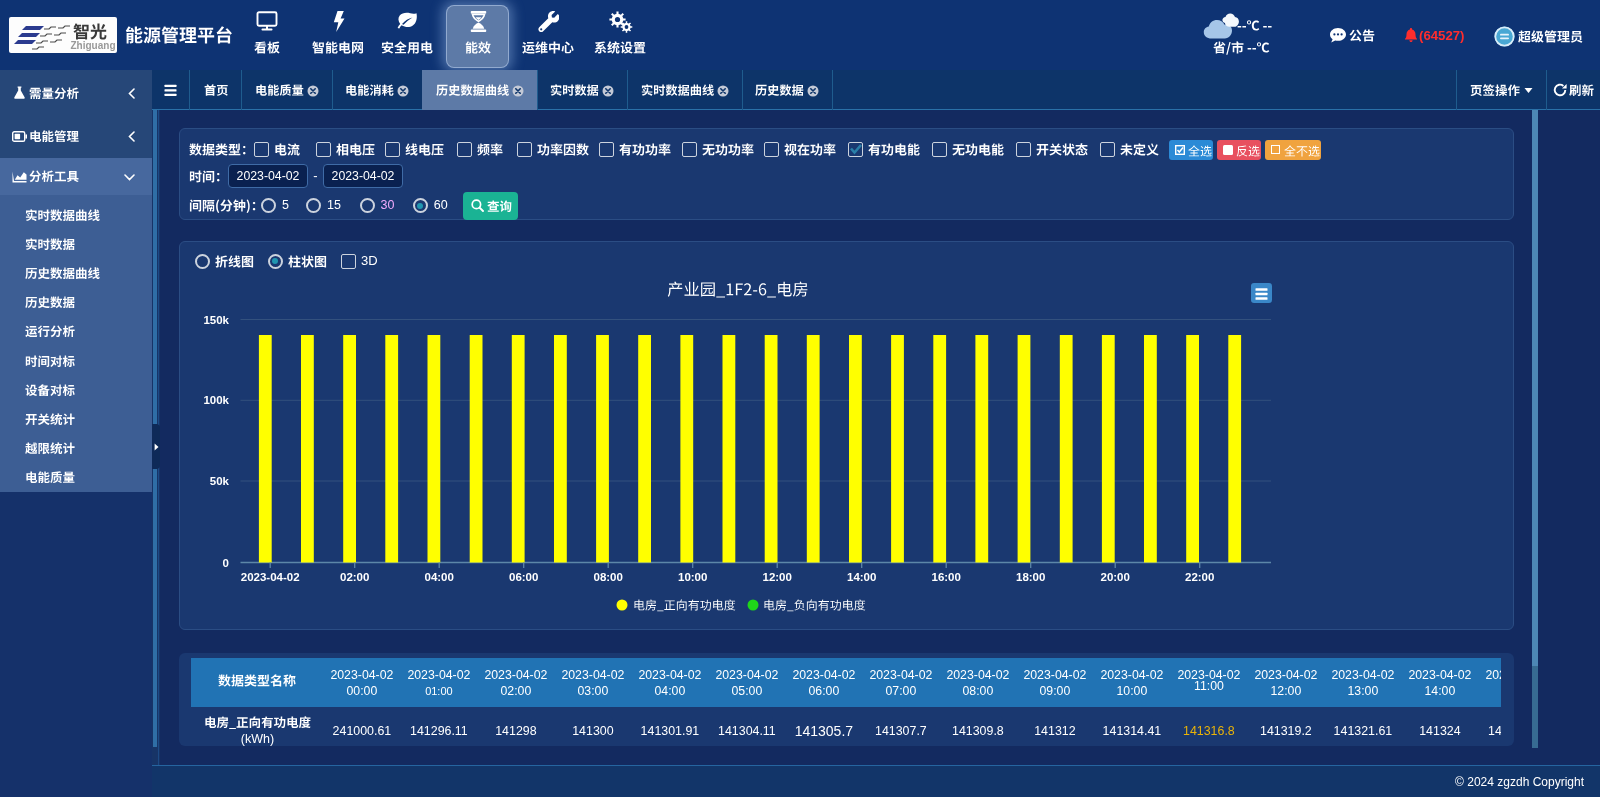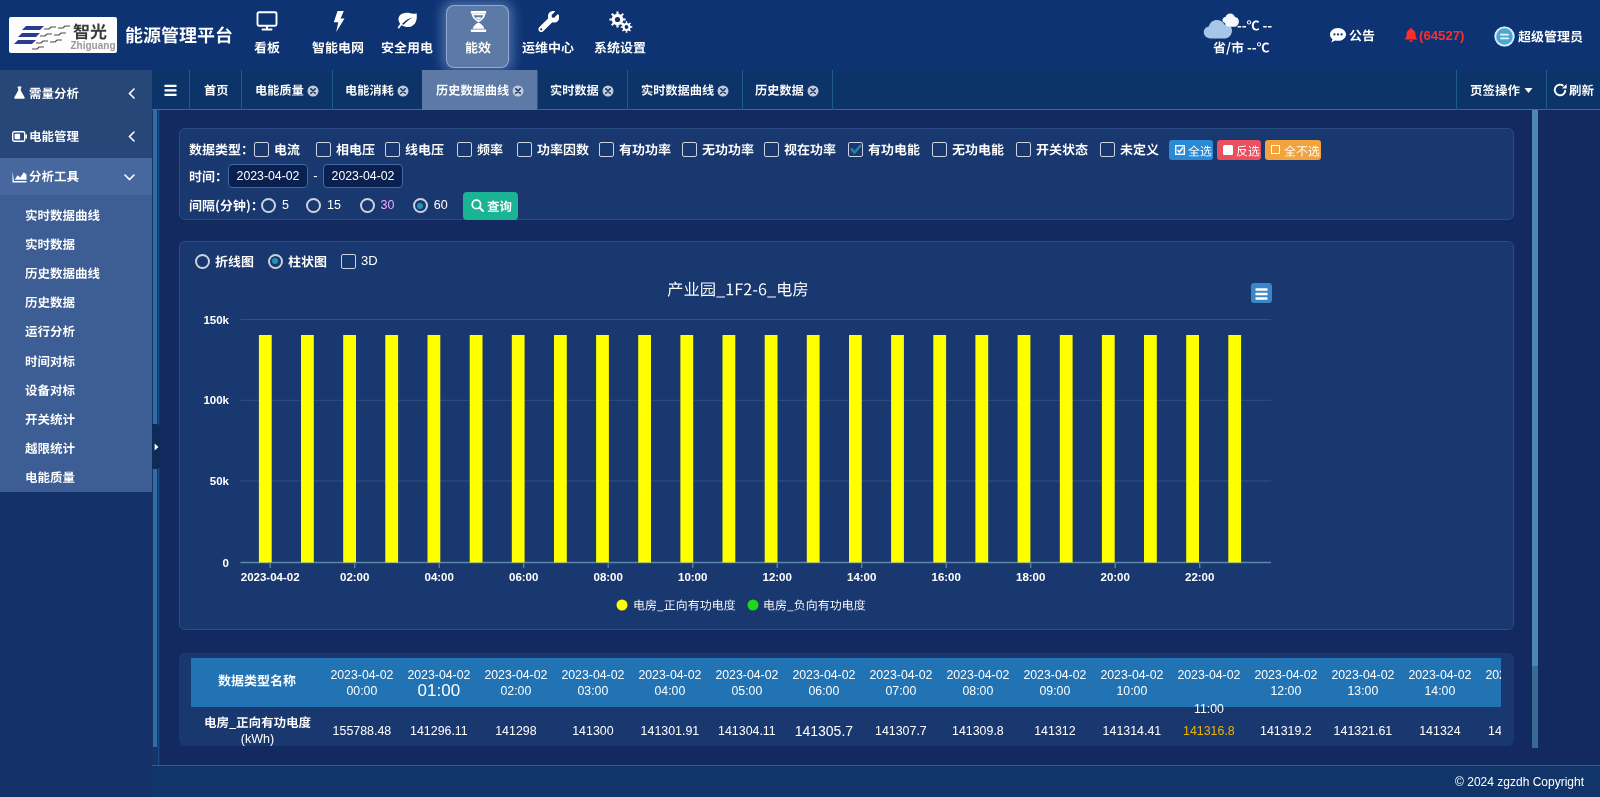--- a/index.html
+++ b/index.html
@@ -445,53 +445,53 @@
   </svg>
 <div style="position:absolute;left:179.0px;top:653.0px;width:1335.0px;height:93.0px;background:#1a3870;border-radius:6px"></div>
 <div style="position:absolute;left:191.4px;top:658px;width:1309.6px;height:88px;overflow:hidden">
     <div style="position:absolute;left:0.0px;top:0.0px;width:1309.6px;height:48.5px;background:#2173b4"></div>
     <div style="position:absolute;left:27.0px;top:16.0px;line-height:0"><svg style="overflow:visible;" width="78.0" height="13" viewBox="0 0 78.0 13">
         <path d="M5.5 0.5C5.3 1 4.9 1.8 4.7 2.2L5.6 2.7C6 2.2 6.4 1.7 6.8 1.1ZM4.9 8.3C4.6 8.8 4.3 9.2 4 9.6L2.9 9L3.3 8.3ZM1 9.5C1.6 9.8 2.3 10.1 2.9 10.4C2.2 10.9 1.3 11.2 0.3 11.4C0.6 11.7 0.9 12.2 1 12.6C2.2 12.2 3.3 11.8 4.1 11.1C4.5 11.3 4.9 11.6 5.1 11.8L6.1 10.8C5.8 10.6 5.5 10.4 5.1 10.2C5.8 9.4 6.3 8.5 6.6 7.3L5.8 7L5.6 7.1H3.9L4.1 6.6L2.7 6.3C2.7 6.6 2.5 6.8 2.4 7.1H0.8V8.3H1.8C1.5 8.8 1.3 9.2 1 9.5ZM0.9 1.1C1.2 1.6 1.5 2.3 1.6 2.7H0.6V3.9H2.5C1.9 4.6 1.1 5.1 0.3 5.4C0.6 5.7 0.9 6.2 1.1 6.6C1.7 6.2 2.4 5.7 3 5.1V6.3H4.5V4.8C5 5.2 5.5 5.7 5.8 5.9L6.6 4.9C6.3 4.7 5.6 4.3 5 3.9H6.9V2.7H4.5V0.4H3V2.7H1.7L2.8 2.2C2.7 1.8 2.3 1.1 2 0.6ZM8 0.4C7.7 2.8 7.1 5 6 6.3C6.4 6.6 6.9 7.1 7.2 7.3C7.4 7 7.6 6.6 7.9 6.2C8.1 7.1 8.4 8.1 8.8 8.9C8.1 10 7.1 10.8 5.8 11.4C6.1 11.7 6.5 12.3 6.6 12.7C7.9 12 8.8 11.3 9.5 10.3C10.1 11.2 10.9 11.9 11.8 12.5C12 12.1 12.4 11.5 12.8 11.3C11.8 10.7 11 9.9 10.4 8.9C11 7.6 11.4 6.1 11.6 4.2H12.5V2.8H9C9.1 2.1 9.3 1.4 9.4 0.6ZM10.2 4.2C10.1 5.3 9.9 6.3 9.6 7.2C9.2 6.3 9 5.3 8.8 4.2Z M19.3 8.4V12.6H20.6V12.2H23.8V12.6H25.2V8.4H22.9V7.2H25.5V5.8H22.9V4.7H25.1V0.9H18V4.9C18 6.9 17.9 9.8 16.6 11.7C16.9 11.9 17.6 12.4 17.8 12.6C18.8 11.2 19.2 9.1 19.4 7.2H21.4V8.4ZM19.5 2.2H23.7V3.4H19.5ZM19.5 4.7H21.4V5.8H19.5L19.5 4.9ZM20.6 11V9.7H23.8V11ZM14.8 0.4V2.9H13.5V4.3H14.8V6.6L13.3 7L13.6 8.5L14.8 8.1V10.8C14.8 10.9 14.8 11 14.6 11C14.5 11 14 11 13.5 11C13.7 11.4 13.9 12.1 13.9 12.4C14.8 12.4 15.4 12.4 15.8 12.1C16.2 11.9 16.3 11.5 16.3 10.8V7.7L17.6 7.3L17.4 5.9L16.3 6.2V4.3H17.6V2.9H16.3V0.4Z M28.1 1.2C28.5 1.7 29 2.3 29.3 2.8H26.8V4.2H30.5C29.5 5 28 5.7 26.5 6C26.8 6.3 27.3 6.9 27.5 7.3C29.1 6.9 30.6 6 31.7 5V6.6H33.3V5.2C34.8 5.9 36.5 6.8 37.5 7.3L38.3 6.1C37.3 5.6 35.7 4.8 34.3 4.2H38.2V2.8H35.6C36 2.4 36.6 1.7 37.1 1L35.4 0.6C35.1 1.1 34.6 1.9 34.2 2.5L35.2 2.8H33.3V0.4H31.7V2.8H29.9L30.8 2.4C30.6 1.9 30 1.1 29.5 0.6ZM31.7 6.8C31.6 7.2 31.6 7.6 31.5 7.9H26.7V9.4H30.9C30.2 10.2 29 10.8 26.4 11.1C26.7 11.5 27.1 12.2 27.2 12.6C30.3 12.1 31.7 11.2 32.5 9.9C33.6 11.4 35.2 12.2 37.7 12.6C37.9 12.1 38.3 11.5 38.7 11.1C36.5 10.9 34.9 10.4 33.9 9.4H38.3V7.9H33.2C33.2 7.6 33.3 7.2 33.3 6.8Z M46.9 1.1V5.6H48.4V1.1ZM49.3 0.5V6.1C49.3 6.3 49.3 6.3 49.1 6.3C48.9 6.3 48.3 6.3 47.7 6.3C47.9 6.7 48.1 7.3 48.1 7.7C49 7.7 49.7 7.6 50.2 7.4C50.7 7.2 50.8 6.8 50.8 6.1V0.5ZM43.7 2.2V3.6H42.6V2.2ZM40.9 8.3V9.7H44.7V10.7H39.6V12.2H51.4V10.7H46.3V9.7H50.1V8.3H46.3V7.3H45.2V5H46.4V3.6H45.2V2.2H46.1V0.9H40.2V2.2H41.2V3.6H39.7V5H41C40.8 5.6 40.4 6.2 39.5 6.7C39.7 7 40.3 7.5 40.5 7.8C41.8 7.1 42.3 6 42.5 5H43.7V7.5H44.7V8.3Z M55.1 4.9C55.6 5.3 56.2 5.8 56.7 6.2C55.3 6.9 53.9 7.4 52.4 7.7C52.6 8 53 8.7 53.2 9.1C53.8 8.9 54.5 8.8 55.1 8.6V12.6H56.7V12H61.6V12.6H63.2V6.7H58.9C60.7 5.6 62.2 4.1 63.1 2.2L62.1 1.6L61.8 1.7H58C58.2 1.4 58.5 1 58.7 0.7L57 0.3C56.2 1.5 54.7 2.9 52.6 3.8C53 4.1 53.5 4.7 53.7 5C54.8 4.4 55.8 3.8 56.6 3.1H60.8C60.1 4 59.2 4.8 58.1 5.4C57.6 5 56.8 4.4 56.3 4ZM61.6 10.6H56.7V8.2H61.6Z M71.3 5.6C71 7.2 70.6 8.8 69.9 9.8C70.2 9.9 70.8 10.3 71.1 10.5C71.8 9.4 72.4 7.6 72.7 5.9ZM75.1 5.9C75.6 7.3 76.1 9.2 76.2 10.4L77.6 10C77.5 8.7 77 6.9 76.4 5.5ZM71.7 0.4C71.4 1.9 70.9 3.4 70.2 4.4V4.1H68.7V2.2C69.4 2.1 70 1.9 70.5 1.7L69.6 0.5C68.6 0.9 67 1.3 65.6 1.5C65.7 1.9 65.9 2.4 66 2.7C66.4 2.7 66.9 2.6 67.3 2.5V4.1H65.6V5.5H67.1C66.7 6.8 66 8.2 65.2 9C65.5 9.4 65.8 10 65.9 10.4C66.4 9.8 66.9 8.9 67.3 7.9V12.6H68.7V7.4C69.1 7.9 69.4 8.4 69.5 8.8L70.4 7.5C70.2 7.2 69.1 6.1 68.7 5.8V5.5H70.2V4.9C70.6 5.1 71 5.4 71.3 5.6C71.7 5 72.1 4.3 72.4 3.4H73.2V10.9C73.2 11.1 73.1 11.1 72.9 11.1C72.8 11.1 72.2 11.1 71.7 11.1C71.9 11.5 72.1 12.1 72.2 12.6C73 12.6 73.7 12.5 74.1 12.3C74.6 12 74.7 11.6 74.7 10.9V3.4H75.8C75.6 3.8 75.4 4.3 75.2 4.7L76.6 5C76.9 4.1 77.3 3.1 77.6 2.2L76.7 1.9L76.5 2H72.9C73 1.6 73.1 1.2 73.2 0.7Z" fill="#fff"></path>
       </svg></div>
     <div style="position:absolute;left:170.5px;top:8.0px;transform:translateX(-50%);font-size:12.3px;font-weight:normal;color:#fff;line-height:18.5px;white-space:nowrap">2023-04-02</div>
     <div style="position:absolute;left:170.5px;top:24.2px;transform:translateX(-50%);font-size:12.3px;font-weight:normal;color:#fff;line-height:18.5px;white-space:nowrap">00:00</div>
     <div style="position:absolute;left:247.5px;top:8.0px;transform:translateX(-50%);font-size:12.3px;font-weight:normal;color:#fff;line-height:18.5px;white-space:nowrap">2023-04-02</div>
-    <div style="position:absolute;left:247.5px;top:24.2px;transform:translateX(-50%);font-size:17px;font-weight:normal;color:#fff;line-height:18.5px;white-space:nowrap">01:00</div>
+    <div style="position:absolute;left:247.5px;top:24.2px;transform:translateX(-50%);font-size:11px;font-weight:normal;color:#fff;line-height:18.5px;white-space:nowrap">01:00</div>
     <div style="position:absolute;left:324.5px;top:8.0px;transform:translateX(-50%);font-size:12.3px;font-weight:normal;color:#fff;line-height:18.5px;white-space:nowrap">2023-04-02</div>
     <div style="position:absolute;left:324.5px;top:24.2px;transform:translateX(-50%);font-size:12.3px;font-weight:normal;color:#fff;line-height:18.5px;white-space:nowrap">02:00</div>
     <div style="position:absolute;left:401.5px;top:8.0px;transform:translateX(-50%);font-size:12.3px;font-weight:normal;color:#fff;line-height:18.5px;white-space:nowrap">2023-04-02</div>
     <div style="position:absolute;left:401.5px;top:24.2px;transform:translateX(-50%);font-size:12.3px;font-weight:normal;color:#fff;line-height:18.5px;white-space:nowrap">03:00</div>
     <div style="position:absolute;left:478.5px;top:8.0px;transform:translateX(-50%);font-size:12.3px;font-weight:normal;color:#fff;line-height:18.5px;white-space:nowrap">2023-04-02</div>
     <div style="position:absolute;left:478.5px;top:24.2px;transform:translateX(-50%);font-size:12.3px;font-weight:normal;color:#fff;line-height:18.5px;white-space:nowrap">04:00</div>
     <div style="position:absolute;left:555.5px;top:8.0px;transform:translateX(-50%);font-size:12.3px;font-weight:normal;color:#fff;line-height:18.5px;white-space:nowrap">2023-04-02</div>
     <div style="position:absolute;left:555.5px;top:24.2px;transform:translateX(-50%);font-size:12.3px;font-weight:normal;color:#fff;line-height:18.5px;white-space:nowrap">05:00</div>
     <div style="position:absolute;left:632.5px;top:8.0px;transform:translateX(-50%);font-size:12.3px;font-weight:normal;color:#fff;line-height:18.5px;white-space:nowrap">2023-04-02</div>
     <div style="position:absolute;left:632.5px;top:24.2px;transform:translateX(-50%);font-size:12.3px;font-weight:normal;color:#fff;line-height:18.5px;white-space:nowrap">06:00</div>
     <div style="position:absolute;left:709.5px;top:8.0px;transform:translateX(-50%);font-size:12.3px;font-weight:normal;color:#fff;line-height:18.5px;white-space:nowrap">2023-04-02</div>
     <div style="position:absolute;left:709.5px;top:24.2px;transform:translateX(-50%);font-size:12.3px;font-weight:normal;color:#fff;line-height:18.5px;white-space:nowrap">07:00</div>
     <div style="position:absolute;left:786.5px;top:8.0px;transform:translateX(-50%);font-size:12.3px;font-weight:normal;color:#fff;line-height:18.5px;white-space:nowrap">2023-04-02</div>
     <div style="position:absolute;left:786.5px;top:24.2px;transform:translateX(-50%);font-size:12.3px;font-weight:normal;color:#fff;line-height:18.5px;white-space:nowrap">08:00</div>
     <div style="position:absolute;left:863.5px;top:8.0px;transform:translateX(-50%);font-size:12.3px;font-weight:normal;color:#fff;line-height:18.5px;white-space:nowrap">2023-04-02</div>
     <div style="position:absolute;left:863.5px;top:24.2px;transform:translateX(-50%);font-size:12.3px;font-weight:normal;color:#fff;line-height:18.5px;white-space:nowrap">09:00</div>
     <div style="position:absolute;left:940.5px;top:8.0px;transform:translateX(-50%);font-size:12.3px;font-weight:normal;color:#fff;line-height:18.5px;white-space:nowrap">2023-04-02</div>
     <div style="position:absolute;left:940.5px;top:24.2px;transform:translateX(-50%);font-size:12.3px;font-weight:normal;color:#fff;line-height:18.5px;white-space:nowrap">10:00</div>
     <div style="position:absolute;left:1017.5px;top:8.0px;transform:translateX(-50%);font-size:12.3px;font-weight:normal;color:#fff;line-height:18.5px;white-space:nowrap">2023-04-02</div>
-    <div style="position:absolute;left:1017.5px;top:42px;transform:translateX(-50%);font-size:12.3px;font-weight:normal;color:#fff;line-height:18.5px;white-space:nowrap">11:00</div>
+    <div style="position:absolute;left:1017.5px;top:19px;transform:translateX(-50%);font-size:12.3px;font-weight:normal;color:#fff;line-height:18.5px;white-space:nowrap">11:00</div>
     <div style="position:absolute;left:1094.5px;top:8.0px;transform:translateX(-50%);font-size:12.3px;font-weight:normal;color:#fff;line-height:18.5px;white-space:nowrap">2023-04-02</div>
     <div style="position:absolute;left:1094.5px;top:24.2px;transform:translateX(-50%);font-size:12.3px;font-weight:normal;color:#fff;line-height:18.5px;white-space:nowrap">12:00</div>
     <div style="position:absolute;left:1171.5px;top:8.0px;transform:translateX(-50%);font-size:12.3px;font-weight:normal;color:#fff;line-height:18.5px;white-space:nowrap">2023-04-02</div>
     <div style="position:absolute;left:1171.5px;top:24.2px;transform:translateX(-50%);font-size:12.3px;font-weight:normal;color:#fff;line-height:18.5px;white-space:nowrap">13:00</div>
     <div style="position:absolute;left:1248.5px;top:8.0px;transform:translateX(-50%);font-size:12.3px;font-weight:normal;color:#fff;line-height:18.5px;white-space:nowrap">2023-04-02</div>
     <div style="position:absolute;left:1248.5px;top:24.2px;transform:translateX(-50%);font-size:12.3px;font-weight:normal;color:#fff;line-height:18.5px;white-space:nowrap">14:00</div>
     <div style="position:absolute;left:1325.5px;top:8.0px;transform:translateX(-50%);font-size:12.3px;font-weight:normal;color:#fff;line-height:18.5px;white-space:nowrap">2023-04-02</div>
     <div style="position:absolute;left:12.5px;top:57.8px;line-height:0"><svg style="overflow:visible;" width="107.1" height="12" viewBox="0 0 107.1 12">
         <path d="M5.4 6.2V7.4H2.9V6.2ZM7 6.2H9.4V7.4H7ZM5.4 4.9H2.9V3.6H5.4ZM7 4.9V3.6H9.4V4.9ZM1.4 2.2V9.6H2.9V8.9H5.4V9.5C5.4 11.5 5.9 12 7.6 12C8 12 9.6 12 10 12C11.5 12 12 11.2 12.2 9.3C11.8 9.2 11.3 9 11 8.8V2.2H7V0.4H5.4V2.2ZM10.7 8.9C10.6 10.1 10.4 10.5 9.8 10.5C9.5 10.5 8.1 10.5 7.8 10.5C7.1 10.5 7 10.3 7 9.6V8.9Z M17.9 0.7 18.2 1.5H14V4.4C14 6.4 13.9 9.4 12.8 11.5C13.2 11.6 13.9 12 14.2 12.2C15.2 10.2 15.4 7.1 15.5 4.9H19.8L18.8 5.2C18.9 5.5 19.1 6 19.2 6.3H15.8V7.5H17.8C17.6 9.1 17.2 10.3 15.2 11C15.5 11.2 15.9 11.8 16.1 12.1C17.6 11.5 18.4 10.6 18.8 9.5H21.9C21.8 10.2 21.7 10.6 21.6 10.8C21.5 10.8 21.3 10.9 21.1 10.9C20.9 10.9 20.2 10.9 19.6 10.8C19.8 11.1 20 11.6 20 12C20.7 12 21.4 12 21.8 12C22.2 12 22.5 11.9 22.8 11.6C23.1 11.3 23.3 10.5 23.5 8.8C23.5 8.7 23.5 8.3 23.5 8.3H22.4L19.1 8.3C19.1 8.1 19.2 7.8 19.2 7.5H24.2V6.3H19.9L20.7 6.1C20.6 5.7 20.4 5.3 20.1 4.9H23.9V1.5H19.9C19.7 1.1 19.6 0.7 19.4 0.4ZM15.5 2.8H22.4V3.6H15.5Z M25.2 12.9H31.9V11.9H25.2Z M34.2 4.6V10.2H32.6V11.7H44.1V10.2H39.5V6.9H43.1V5.4H39.5V2.7H43.7V1.2H33.1V2.7H37.9V10.2H35.8V4.6Z M49.8 0.4C49.6 1 49.4 1.8 49.1 2.5H45.7V12.1H47.2V3.9H54.5V10.4C54.5 10.6 54.5 10.6 54.2 10.6C54 10.7 53.1 10.7 52.4 10.6C52.6 11 52.8 11.7 52.9 12.1C54 12.1 54.8 12.1 55.4 11.9C55.9 11.6 56 11.2 56 10.4V2.5H50.8C51.1 1.9 51.4 1.3 51.7 0.6ZM49.7 6.5H51.9V8.1H49.7ZM48.4 5.2V10.3H49.7V9.4H53.3V5.2Z M61.6 0.4C61.5 0.9 61.4 1.4 61.2 1.9H57.8V3.3H60.5C59.8 4.8 58.7 6.1 57.4 7C57.7 7.2 58.2 7.8 58.4 8.1C59 7.7 59.5 7.2 60 6.6V12.1H61.5V9.7H66V10.5C66 10.6 66 10.7 65.8 10.7C65.6 10.7 64.8 10.7 64.2 10.7C64.4 11.1 64.6 11.7 64.6 12.1C65.7 12.1 66.4 12.1 66.9 11.9C67.4 11.7 67.5 11.2 67.5 10.5V4.3H61.7C61.9 4 62 3.6 62.2 3.3H68.9V1.9H62.8C63 1.5 63.1 1.1 63.2 0.7ZM61.5 7.7H66V8.5H61.5ZM61.5 6.4V5.6H66V6.4Z M69.9 8.4 70.3 10C71.7 9.6 73.5 9.1 75.1 8.6L74.9 7.2L73.2 7.7V3.1H74.8V1.7H70.1V3.1H71.7V8C71 8.2 70.4 8.3 69.9 8.4ZM76.8 0.6 76.7 3H75V4.5H76.7C76.5 7.4 75.9 9.6 73.4 10.9C73.8 11.2 74.3 11.8 74.5 12.1C77.2 10.5 78 7.8 78.2 4.5H79.9C79.8 8.4 79.6 10 79.3 10.3C79.2 10.5 79 10.5 78.8 10.5C78.5 10.5 77.9 10.5 77.3 10.5C77.5 10.9 77.7 11.5 77.7 12C78.4 12 79.1 12 79.5 11.9C80 11.8 80.3 11.7 80.6 11.2C81.1 10.7 81.2 8.8 81.4 3.7C81.4 3.5 81.4 3 81.4 3H78.2L78.3 0.6Z M87.5 6.2V7.4H85V6.2ZM89.1 6.2H91.5V7.4H89.1ZM87.5 4.9H85V3.6H87.5ZM89.1 4.9V3.6H91.5V4.9ZM83.5 2.2V9.6H85V8.9H87.5V9.5C87.5 11.5 87.9 12 89.7 12C90.1 12 91.7 12 92.1 12C93.6 12 94.1 11.2 94.3 9.3C93.9 9.2 93.4 9 93 8.8V2.2H89.1V0.4H87.5V2.2ZM92.8 8.9C92.7 10.1 92.5 10.5 91.9 10.5C91.6 10.5 90.2 10.5 89.8 10.5C89.2 10.5 89.1 10.3 89.1 9.6V8.9Z M99.4 3.1V4H97.7V5.1H99.4V7.1H104.6V5.1H106.4V4H104.6V3.1H103.1V4H100.8V3.1ZM103.1 5.1V6H100.8V5.1ZM103.5 8.8C103.1 9.2 102.5 9.5 101.9 9.8C101.2 9.5 100.7 9.2 100.2 8.8ZM97.8 7.6V8.8H99.2L98.7 9C99.1 9.5 99.6 10 100.2 10.3C99.2 10.6 98.2 10.7 97.2 10.8C97.4 11.1 97.7 11.7 97.8 12C99.2 11.9 100.6 11.6 101.8 11.2C103 11.7 104.3 12 105.9 12.1C106.1 11.7 106.4 11.1 106.7 10.8C105.6 10.7 104.5 10.6 103.6 10.3C104.5 9.8 105.3 9 105.8 8L104.9 7.5L104.6 7.6ZM100.4 0.6C100.5 0.9 100.6 1.2 100.7 1.5H96V4.8C96 6.7 95.9 9.5 94.9 11.4C95.3 11.6 96 11.9 96.3 12.1C97.3 10.1 97.5 6.9 97.5 4.8V2.8H106.5V1.5H102.4C102.2 1.1 102.1 0.6 101.9 0.3Z" fill="#fff"></path>
       </svg></div>
     <div style="position:absolute;left:66.0px;top:72.1px;transform:translateX(-50%);font-size:12.5px;font-weight:normal;color:#fff;line-height:18.8px;white-space:nowrap">(kWh)</div>
-    <div style="position:absolute;left:170.5px;top:64.2px;transform:translateX(-50%);font-size:12.4px;font-weight:normal;color:#fff;line-height:18.6px;white-space:nowrap">155788.48</div>
+    <div style="position:absolute;left:170.5px;top:64.2px;transform:translateX(-50%);font-size:12.4px;font-weight:normal;color:#fff;line-height:18.6px;white-space:nowrap">241000.61</div>
     <div style="position:absolute;left:247.5px;top:64.2px;transform:translateX(-50%);font-size:12.4px;font-weight:normal;color:#fff;line-height:18.6px;white-space:nowrap">141296.11</div>
     <div style="position:absolute;left:324.5px;top:64.2px;transform:translateX(-50%);font-size:12.4px;font-weight:normal;color:#fff;line-height:18.6px;white-space:nowrap">141298</div>
     <div style="position:absolute;left:401.5px;top:64.2px;transform:translateX(-50%);font-size:12.4px;font-weight:normal;color:#fff;line-height:18.6px;white-space:nowrap">141300</div>
     <div style="position:absolute;left:478.5px;top:64.2px;transform:translateX(-50%);font-size:12.4px;font-weight:normal;color:#fff;line-height:18.6px;white-space:nowrap">141301.91</div>
     <div style="position:absolute;left:555.5px;top:64.2px;transform:translateX(-50%);font-size:12.4px;font-weight:normal;color:#fff;line-height:18.6px;white-space:nowrap">141304.11</div>
     <div style="position:absolute;left:632.5px;top:64.2px;transform:translateX(-50%);font-size:14px;font-weight:normal;color:#fff;line-height:18.6px;white-space:nowrap">141305.7</div>
     <div style="position:absolute;left:709.5px;top:64.2px;transform:translateX(-50%);font-size:12.4px;font-weight:normal;color:#fff;line-height:18.6px;white-space:nowrap">141307.7</div>
     <div style="position:absolute;left:786.5px;top:64.2px;transform:translateX(-50%);font-size:12.4px;font-weight:normal;color:#fff;line-height:18.6px;white-space:nowrap">141309.8</div>
     <div style="position:absolute;left:863.5px;top:64.2px;transform:translateX(-50%);font-size:12.4px;font-weight:normal;color:#fff;line-height:18.6px;white-space:nowrap">141312</div>
     <div style="position:absolute;left:940.5px;top:64.2px;transform:translateX(-50%);font-size:12.4px;font-weight:normal;color:#fff;line-height:18.6px;white-space:nowrap">141314.41</div>

